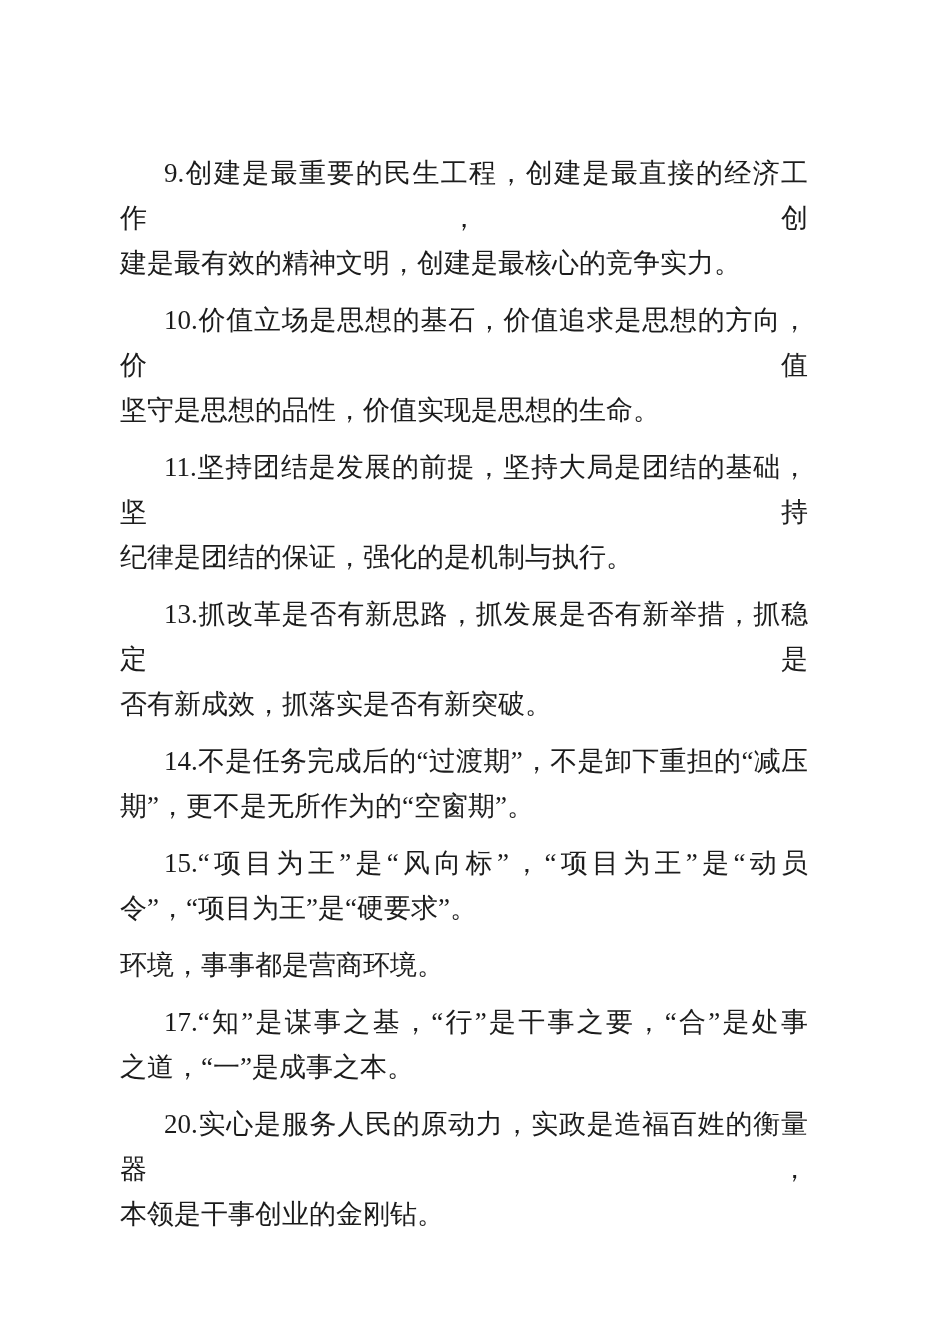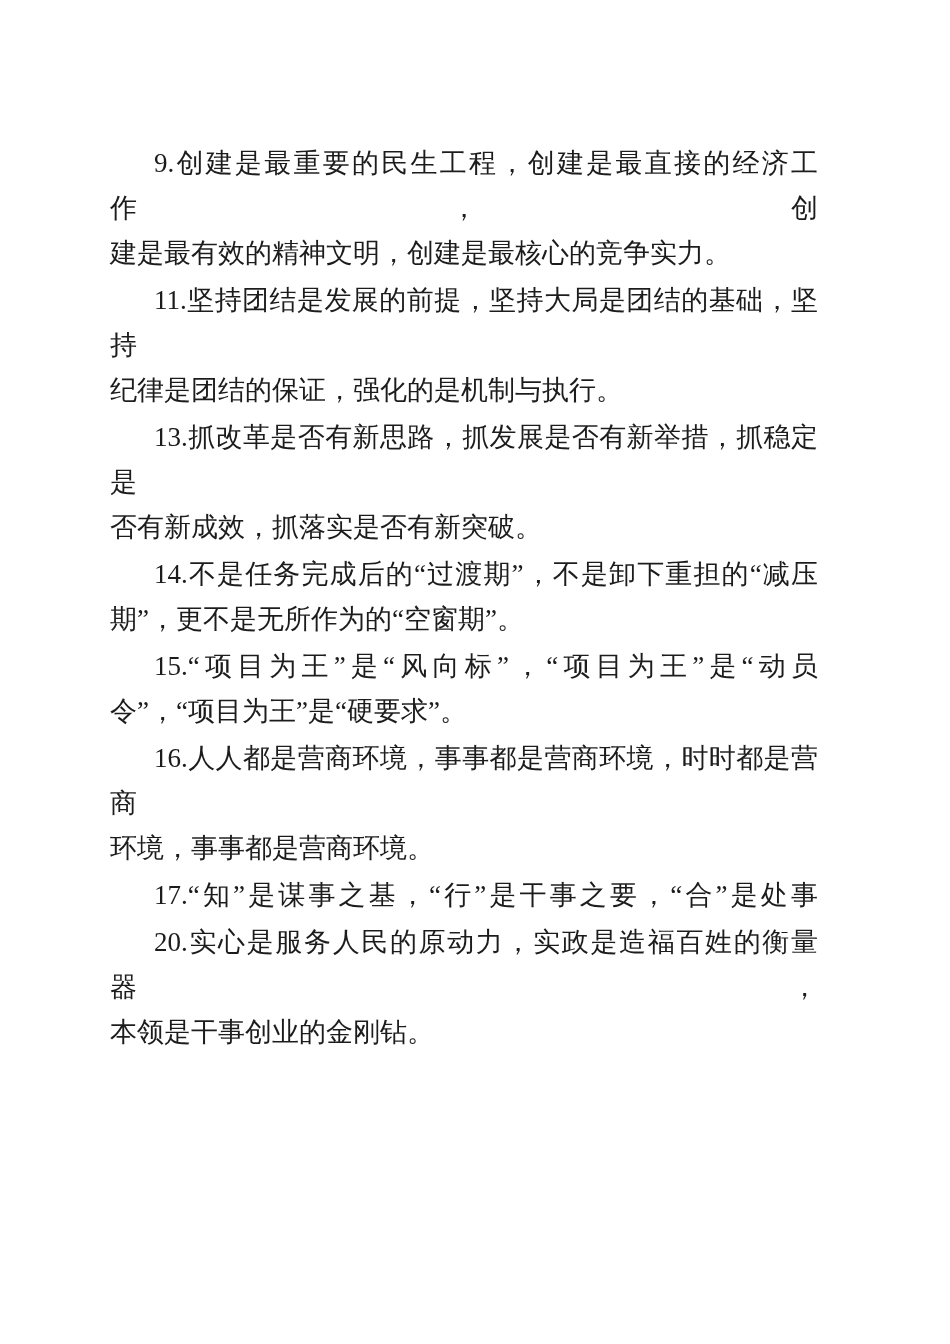--- a/index.html
+++ b/index.html
@@ -23,21 +23,21 @@
   .doc {
     position: absolute;
     left: 108px;
     top: 139px;
     width: 712px;
     font-size: 27px;
     line-height: 45px;
     font-weight: 400;
   }
   .item {
-    margin: 2px;
+    margin: 12px;
     padding: 0;
   }
   .line {
     display: block;
     white-space: nowrap;
   }
   
   .l1 {
     text-indent: 44px;
     text-align: justify;
@@ -56,20 +56,24 @@
 <body>
 
 <div class="page">
   <div class="doc">
 
     <p class="item">
       <span class="line l1">9.创建是最重要的民生工程，创建是最直接的经济工作，创</span>
       <span class="line l2">建是最有效的精神文明，创建是最核心的竞争实力。</span>
     </p>
 
+    <p class="item">
+      <span class="line l1">10.价值立场是思想的基石，价值追求是思想的方向，价值</span>
+      <span class="line l2">坚守是思想的品性，价值实现是思想的生命。</span>
+    </p>
 
     <p class="item">
       <span class="line l1">11.坚持团结是发展的前提，坚持大局是团结的基础，坚持</span>
       <span class="line l2">纪律是团结的保证，强化的是机制与执行。</span>
     </p>
 
 
     <p class="item">
       <span class="line l1">13.抓改革是否有新思路，抓发展是否有新举措，抓稳定是</span>
       <span class="line l2">否有新成效，抓落实是否有新突破。</span>
@@ -79,26 +83,26 @@
       <span class="line l1">14.不是任务完成后的“过渡期”，不是卸下重担的“减压</span>
       <span class="line l2">期”，更不是无所作为的“空窗期”。</span>
     </p>
 
     <p class="item">
       <span class="line l1">15.“项目为王”是“风向标”，“项目为王”是“动员</span>
       <span class="line l2">令”，“项目为王”是“硬要求”。</span>
     </p>
 
     <p class="item">
-      <span class="line l1">16.人人都是营商环境，事事都是营商环境，时时都是营商</span>
       <span class="line l2">环境，事事都是营商环境。</span>
     </p>
 
     <p class="item">
       <span class="line l1">17.“知”是谋事之基，“行”是干事之要，“合”是处事</span>
+      <span class="line l2">之道，“一”是成事之本。</span>
     </p>
 
     <p class="item">
       <span class="line l1">20.实心是服务人民的原动力，实政是造福百姓的衡量器，</span>
       <span class="line l2">本领是干事创业的金刚钻。</span>
     </p>
 
   </div>
 </div>
 

